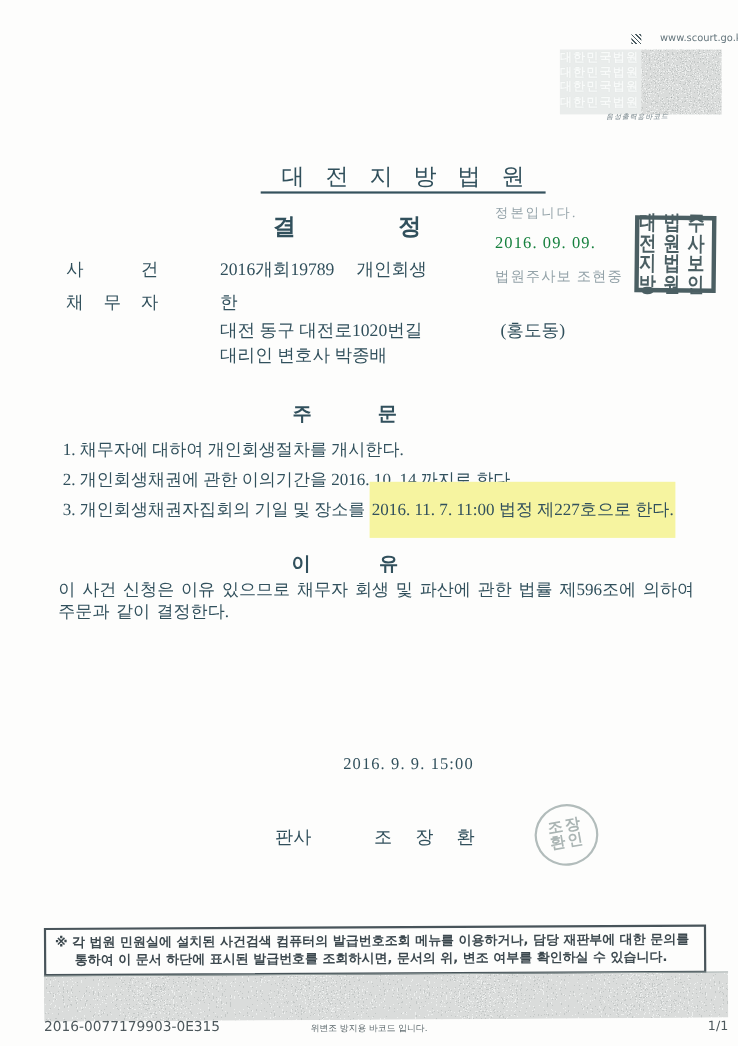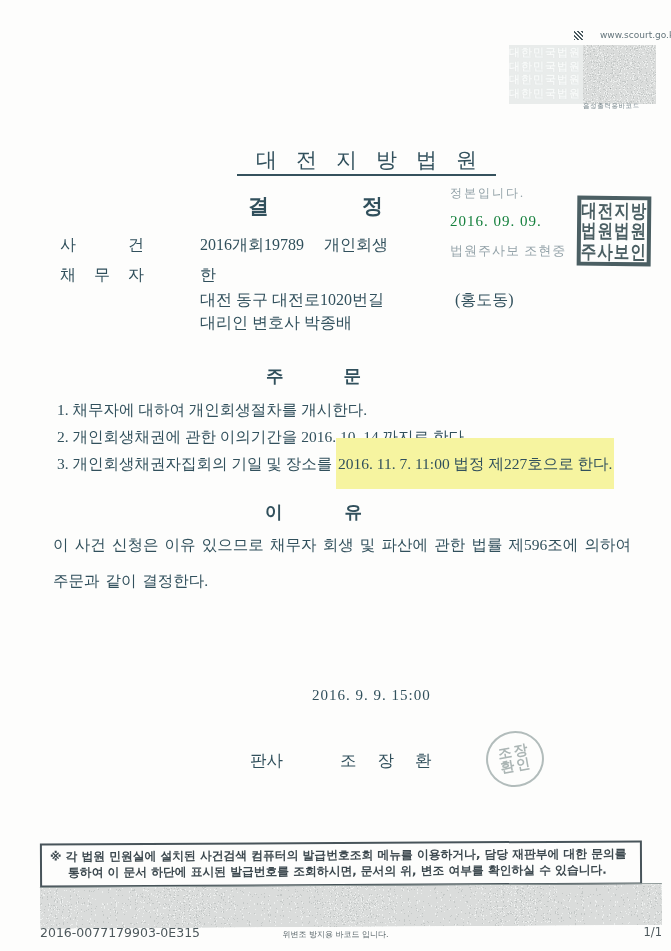--- a/index.html
+++ b/index.html
@@ -10,34 +10,34 @@
   
   .website-row{position:absolute;top:30px;left:574px;display:flex;align-items:center;gap:17px;
     font-family:"DejaVu Sans",sans-serif;font-size:9px;color:#64757c;}
   .stripes-icon{width:9px;height:9px;display:inline-block;
     background:repeating-linear-gradient(45deg,#4a5a60 0 1.2px,transparent 1.2px 2.8px);}
   .wm-box{position:absolute;top:45px;left:509px;width:147px;height:59px;display:flex;}
   .wm-left{width:74px;height:100%;background:#e9eceb;overflow:hidden;padding-top:1px;box-sizing:border-box;}
   .wm-line{font-size:11px;font-weight:bold;color:#f8faf9;letter-spacing:1px;line-height:13.5px;
     white-space:nowrap;text-shadow:0 0 1px #d9dedd;}
   .wm-right{width:73px;height:100%;}
-  .voice-label{position:absolute;top:102px;left:583px;font-size:6.5px;letter-spacing:.6px;
-    color:#76858b;font-family:"DejaVu Sans",sans-serif;}
+  .voice-label{position:absolute;top:102px;left:551px;font-size:6.5px;letter-spacing:.6px;
+    color:#76858b;font-family:"DejaVu Sans",sans-serif;font-style:italic;}
   
   .court-title{position:absolute;top:146px;left:0;width:100%;text-align:center;
     font-size:21px;font-weight:normal;margin-left:31px;}
   .court-title .underlined{letter-spacing:19px;padding-left:19px;border-bottom:2px solid #35525d;padding-bottom:2px;}
   .doc-type{position:absolute;top:192px;left:0;width:100%;display:flex;justify-content:center;gap:93px;
     font-size:21px;font-weight:bold;transform:translateX(-20px);}
   
   .cert-statement{position:absolute;top:185px;left:450px;font-size:12px;color:#93a2a8;letter-spacing:2px;}
   .cert-date{position:absolute;top:213px;left:450px;font-size:15px;color:#15803d;letter-spacing:1px;}
   .cert-officer{position:absolute;top:242px;left:450px;font-size:13px;color:#93a2a8;letter-spacing:1px;}
   .square-seal{position:absolute;top:196px;left:577px;width:66px;height:62px;border:4px solid #4b5f63;
-    display:flex;flex-direction:column;justify-content:space-around;align-items:center;
+    display:flex;flex-direction:row;justify-content:space-around;align-items:center;
     color:#4b5f63;transform:rotate(.6deg);background:rgba(255,255,255,.1);}
   .seal-row{font-size:15.5px;font-weight:bold;letter-spacing:1px;line-height:1;transform:scaleY(1.2);}
   
   .case-label,.debtor-label{position:absolute;left:60px;width:84px;display:flex;
     justify-content:space-between;font-size:16px;}
   .case-label{top:235px;}
   .debtor-label{top:265px;}
   .case-value{position:absolute;top:235px;left:200px;font-size:16px;text-align:center;}
   .case-value .case-type{margin-left:16px;}
   .debtor-name{position:absolute;top:265px;left:200px;font-size:16px;}
@@ -47,21 +47,21 @@
   
   .section-heading{position:absolute;left:0;width:100%;display:flex;justify-content:center;
     font-size:17.5px;font-weight:bold;transform:translateX(-22px);}
   .heading-order{top:364px;gap:60px;}
   .heading-reason{top:500px;gap:62px;}
   
   .order-list{position:absolute;top:396px;left:57px;width:602px;font-size:15.5px;line-height:27px;}
   .hl{background:#f6f4a0;padding:17px 2px;}
   
   .reason-body{position:absolute;top:527px;left:53px;width:578px;font-size:15.5px;
-    line-height:36px;text-align:justify;word-spacing:2px;}
+    line-height:20px;text-align:justify;word-spacing:2px;}
   
   .decision-datetime{position:absolute;top:687px;left:272px;font-size:15px;letter-spacing:1px;margin-left:40px;}
   .judge-row{position:absolute;top:750px;left:250px;display:flex;font-size:16.5px;align-items:flex-end;}
   .judge-name{display:flex;gap:21px;margin-left:57px;}
   .round-seal{position:absolute;top:731px;left:486px;width:54px;height:52px;border:2.5px solid #aeb9b8;
     border-radius:50%;color:#a7b2b1;display:flex;flex-direction:column;align-items:center;
     justify-content:center;transform:rotate(-10deg);font-weight:bold;opacity:.95;}
   .round-seal-row{font-size:14px;line-height:14px;letter-spacing:2px;}
   
   .notice-box{position:absolute;top:842px;left:40px;width:582px;border:2px solid #48545a;

